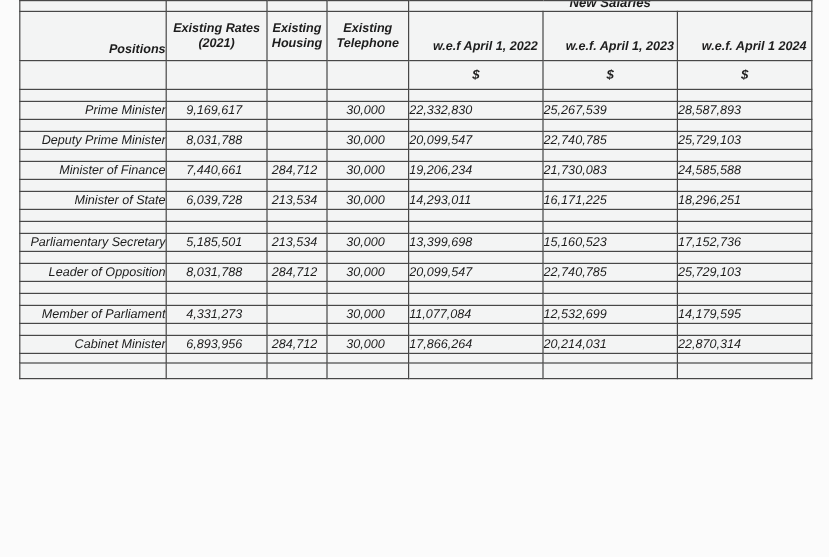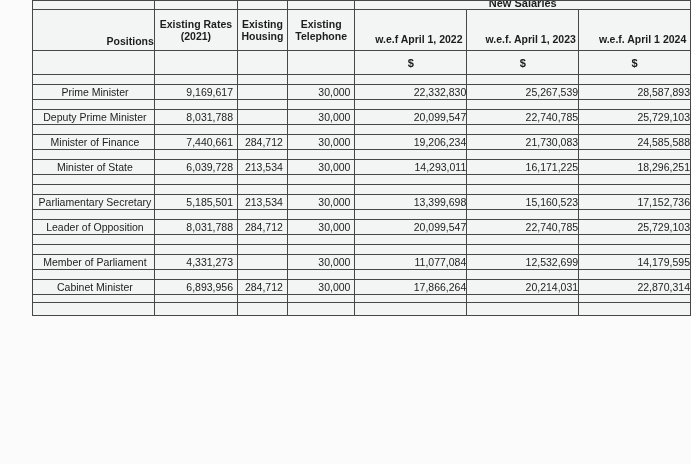--- a/index.html
+++ b/index.html
@@ -10,23 +10,24 @@
   }
   html,body{margin:0;padding:0;}
   body{
     width:691px;height:464px;
     background:var(--page-bg);
     font-family:"Liberation Sans", sans-serif;
     color:var(--text);
   }
   .canvas{position:relative;width:691px;height:464px;overflow:hidden;}
   table.salary-table{
-    position:absolute;left:32px;top:0;
+    position:absolute;left:16px;top:0;
     border-collapse:collapse;table-layout:fixed;
     background:var(--cell-bg);
+    font-style:italic;
   }
   td,th{
     border:1px solid var(--border);
     padding:0;
     font-size:10.5px;
     color:var(--text);
     overflow:hidden;
     white-space:nowrap;
     background:transparent;
   }
@@ -54,23 +55,23 @@
     text-align:center;vertical-align:bottom;padding-bottom:5px;padding-left:16px;
   }
 
   
   .r-dollar td{height:23px;text-align:center;vertical-align:middle;font-weight:700;font-size:11px;}
 
   
   .spacer td{height:9px;}
   .sp-sm td{height:7px;}
   .r-data td{height:14px;vertical-align:middle;}
-  .r-data .c0{text-align:center;padding-left:3px;}
-  .r-data .c1,.r-data .c2,.r-data .c3{text-align:right;padding-right:4px;margin-left:40px;}
-  .r-data .c4,.r-data .c5,.r-data .c6{text-align:right;}
+  .r-data .c0{text-align:right;padding-left:3px;}
+  .r-data .c1,.r-data .c2,.r-data .c3{text-align:center;padding-right:4px;margin-left:40px;}
+  .r-data .c4,.r-data .c5,.r-data .c6{text-align:left;}
   .r-last td{height:12px;}
 </style>
 </head>
 <body>
 
 <div class="canvas">
   <table class="salary-table">
     <colgroup>
       <col class="w0">
         <col class="w1">

